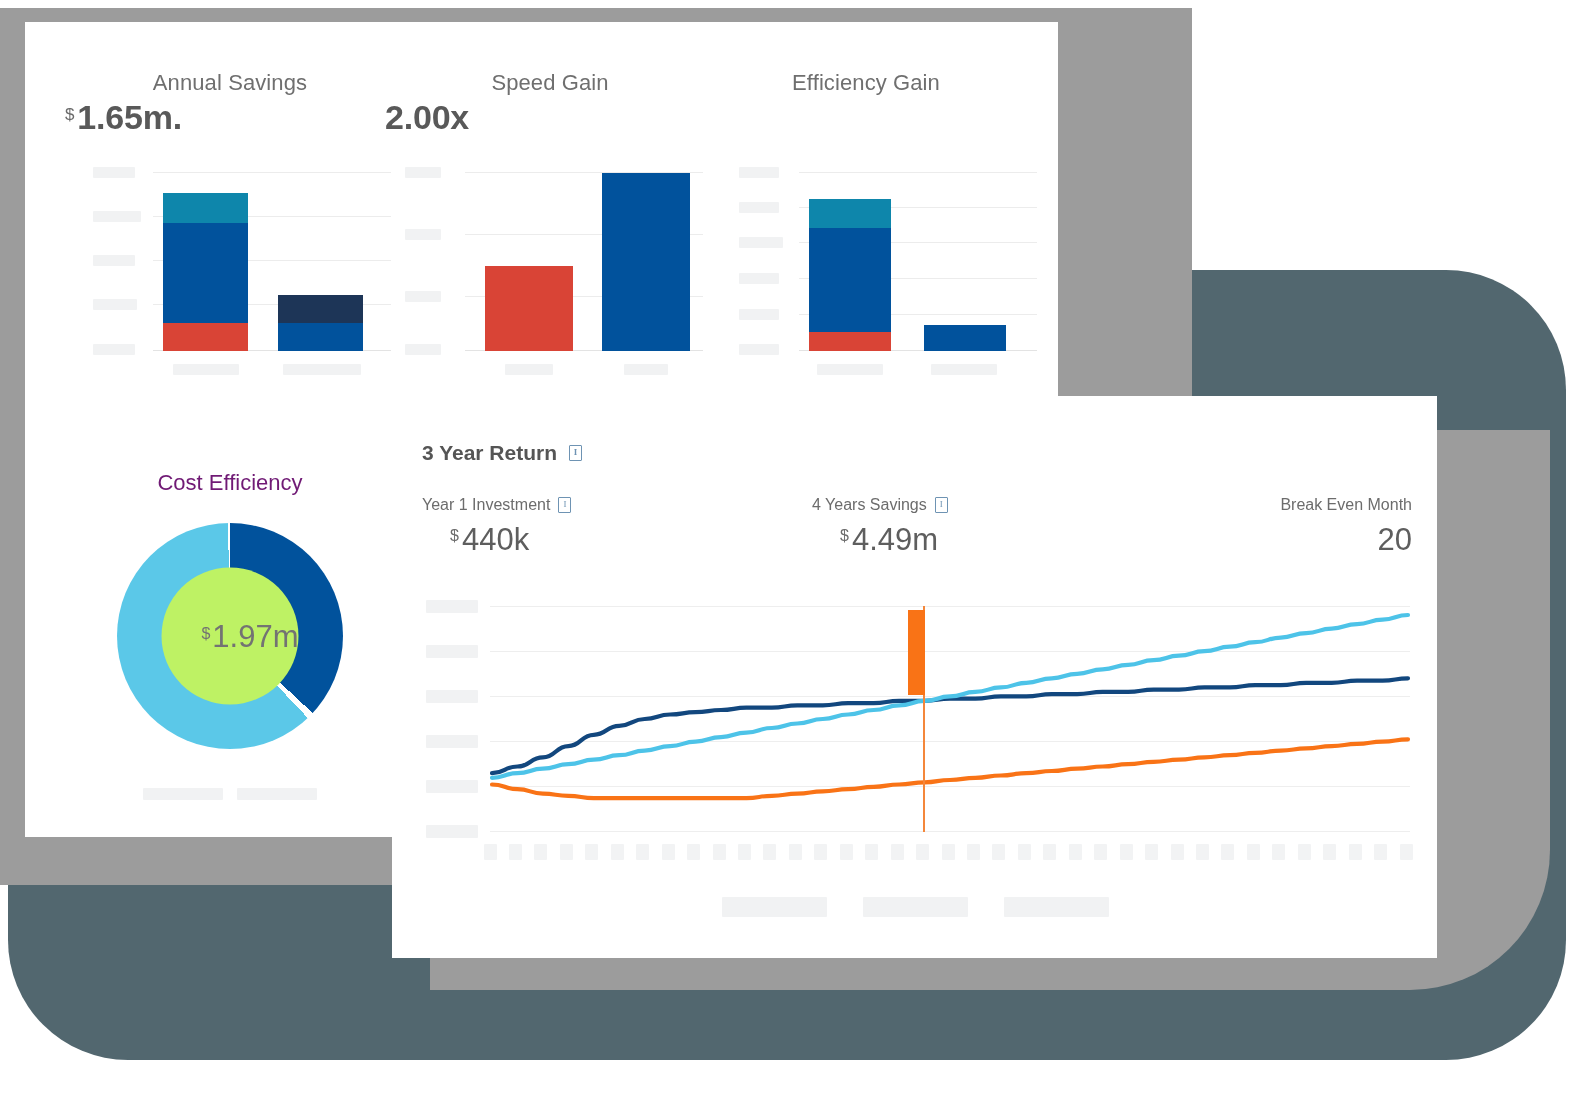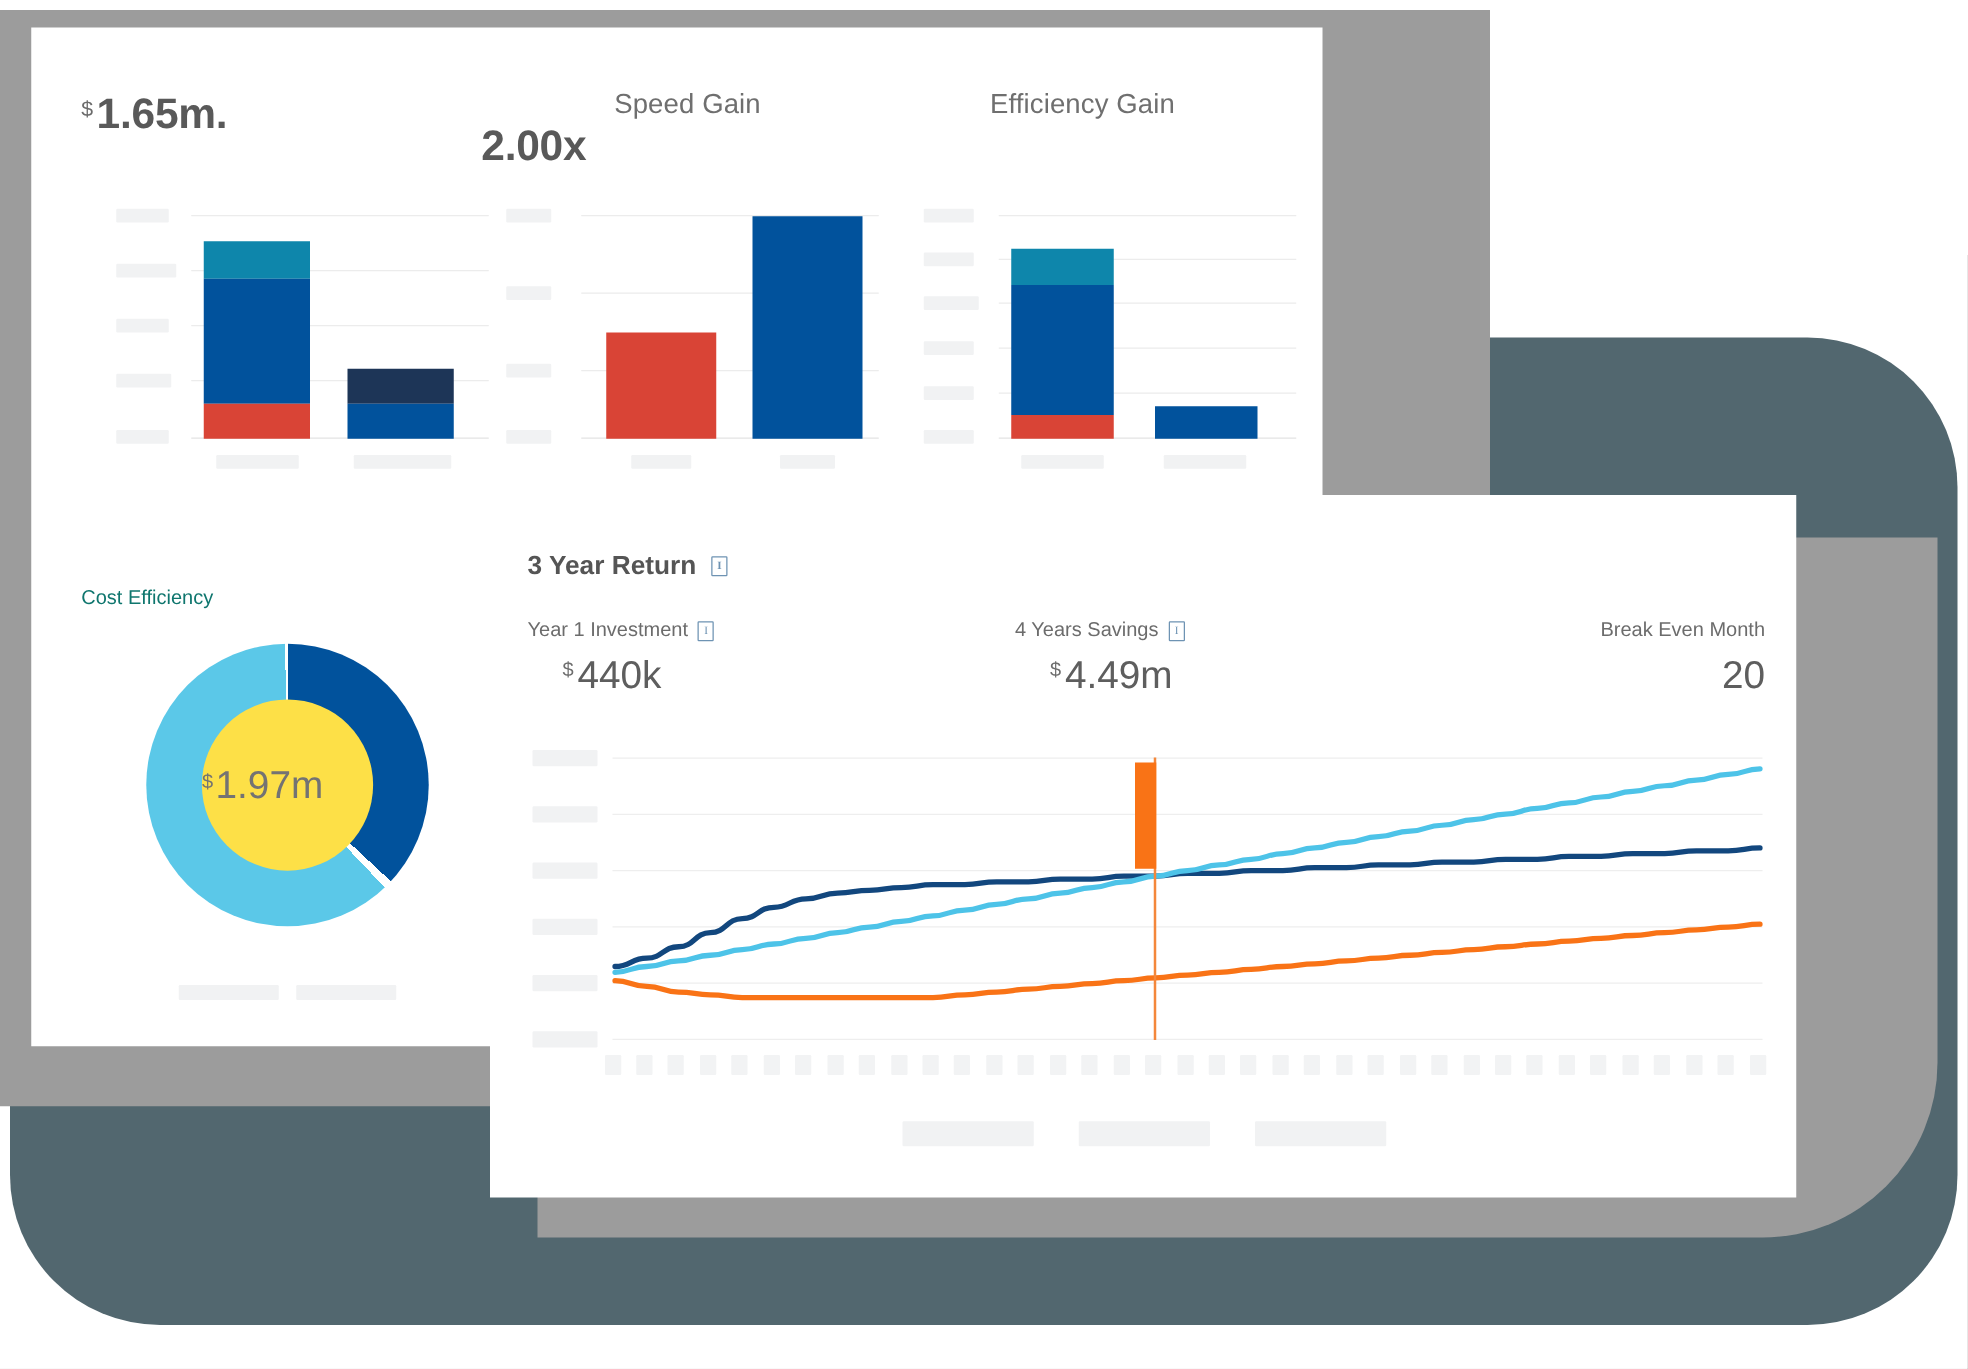--- a/index.html
+++ b/index.html
@@ -124,22 +124,23 @@
   .cat-lbl {
     position: absolute;
     height: 11px;
     border-radius: 1px;
     background: #f1f2f3;
   }
 
   
   #donut-block { position: absolute; left: 40px; top: 448px; width: 330px; }
   #donut-title {
-    font-size: 16px;
-    color: #0f766e;
+    text-align: center;
+    font-size: 22px;
+    color: #701a75;
   }
   .donut-wrap {
     position: relative;
     width: 226px; height: 226px;
     margin: 27px auto 0 auto;
   }
   .donut-ring {
     position: absolute; inset: 0;
     border-radius: 50%;
     background: conic-gradient(
@@ -149,22 +150,22 @@
       #5bc8e8 136.5deg 359deg,
       #ffffff 359deg 360deg
     );
   }
   .donut-hole {
     position: absolute;
     left: 50%; top: 50%;
     transform: translate(-50%,-50%);
     width: 137px; height: 137px;
     border-radius: 50%;
-    background: #fde047;
-    display: flex; align-items: center; justify-content: flex-start;
+    background: #bef264;
+    display: flex; align-items: center; justify-content: flex-end;
   }
   .donut-center {
     font-size: 31px; color: #737373; font-weight: 500;
     white-space: nowrap;
   }
   .donut-center .cur {
     font-size: 16px; vertical-align: 8px; margin-right: 2px; font-weight: 400;
   }
   .donut-legend {
     position: absolute;
@@ -272,20 +273,21 @@
 
   <div class="slate-shape"></div>
   <div class="gray-shape"></div>
   <div class="gray-shape-2"></div>
 
   <div class="card" id="card-top">
 
     <div class="kpi-row">
 
       <div class="kpi k0">
+        <div class="kpi-title">Annual Savings</div>
         <div class="kpi-value">
           <span class="cur">$</span><span>1.65m.</span>
         </div>
       </div>
 
       <div class="kpi k1">
         <div class="kpi-title">Speed Gain</div>
         <div class="kpi-value">
           <span>2.00x</span>
         </div>

